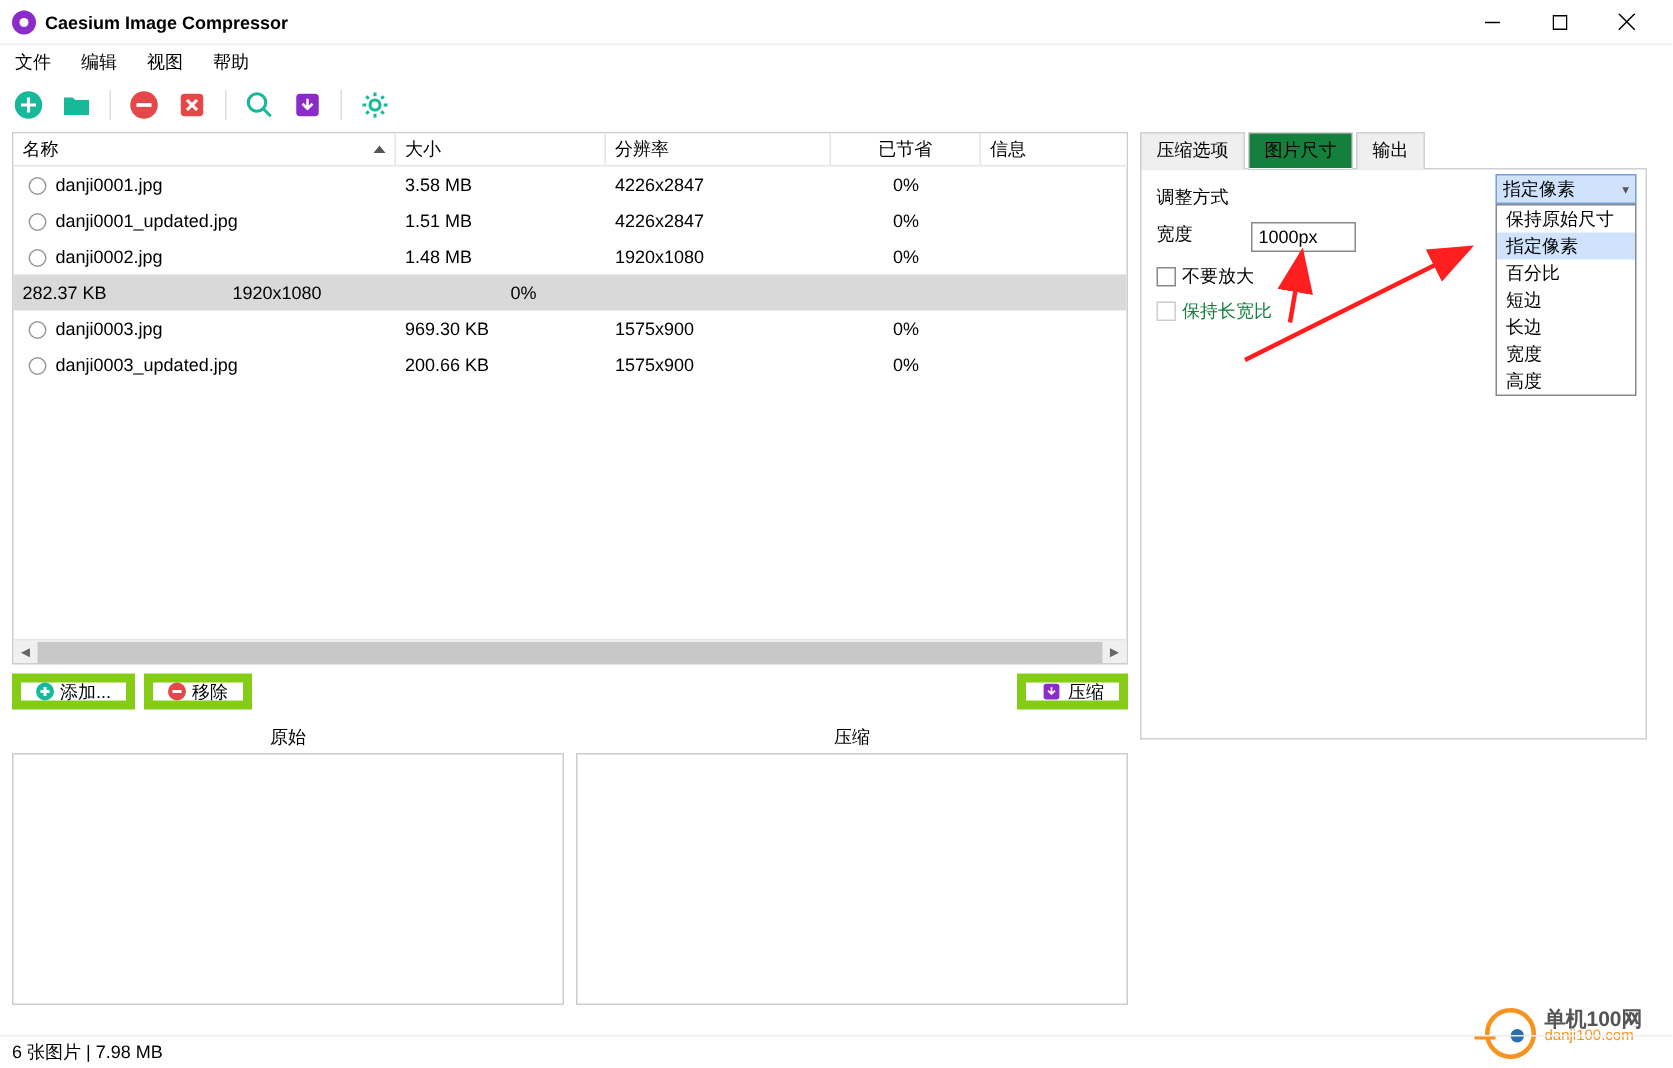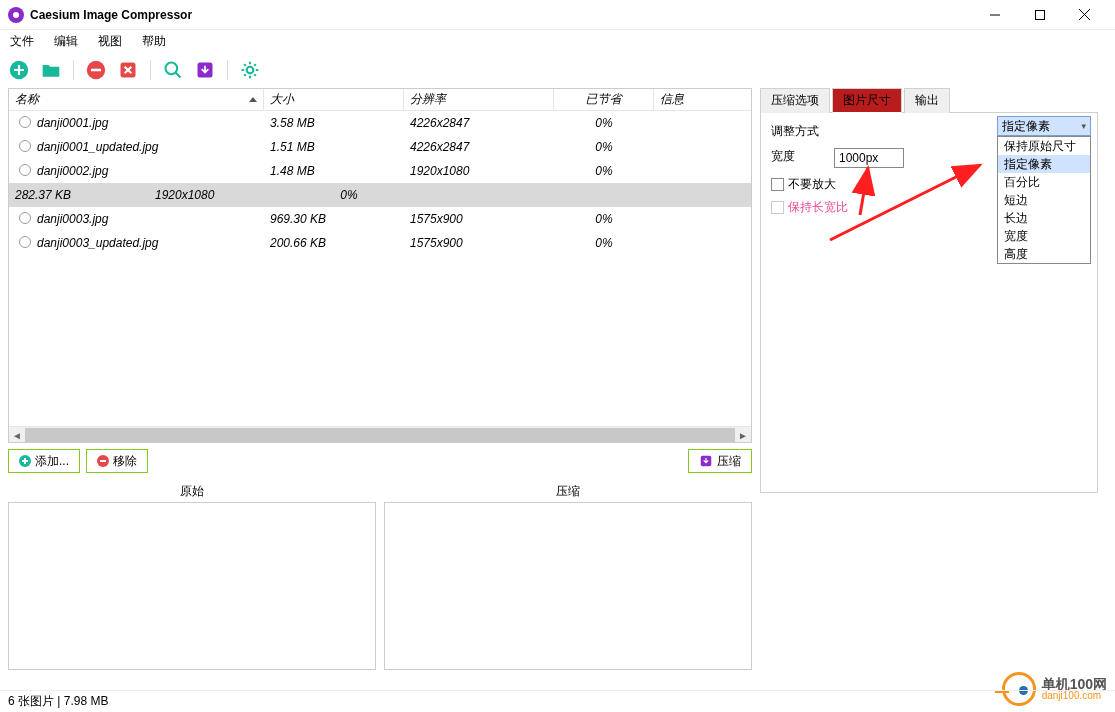--- a/index.html
+++ b/index.html
@@ -12,62 +12,62 @@
   .winbtn { width: 45px; height: 28px; display: flex; align-items: center; justify-content: center; font-size: 13px; }
   .menubar { height: 22px; display: flex; align-items: center; padding: 0 6px; gap: 12px; }
   .menubar span { padding: 2px 4px; }
   .toolbar { height: 36px; display: flex; align-items: center; padding: 0 8px; gap: 10px; }
   .tbtn { width: 22px; height: 22px; display: flex; align-items: center; justify-content: center; }
   .tbtn svg { width: 20px; height: 20px; }
   .tdiv { width: 1px; height: 20px; background: #ddd; margin: 0 1px; }
   .main { display: flex; padding: 0 8px; gap: 8px; }
   .left { width: 744px; }
   .right { width: 338px; }
-  .table-wrap { border: 1px solid #ccc; height: 355px; display:flex; flex-direction:column;font-style:italic;}
+  .table-wrap { border: 1px solid #ccc; height: 355px; display:flex; flex-direction:column;}
   .thead { display: flex; background: #fff; border-bottom: 1px solid #e5e5e5; height: 22px; align-items: center; }
   .th { padding: 0 6px; border-right: 1px solid #e5e5e5; height: 100%; display: flex; align-items: center; font-size: 12px; position:relative;}
   .th.sort:after{content:"";position:absolute;right:6px;top:8px;border-left:4px solid transparent;border-right:4px solid transparent;border-bottom:5px solid #555;}
   .tbody { flex:1; overflow:hidden;}
   .tr { display: flex; height: 24px; align-items: center; }
   .tr.sel { background: #d9d9d9; }
   .td { padding: 0 6px; overflow: hidden; white-space: nowrap; }
-  .td.name { display: flex; align-items: flex-start; gap: 6px; }
+  .td.name { display: flex; align-items: flex-end; gap: 6px; }
   .file-icon { width: 12px; height: 12px; border-radius: 50%; border: 1.5px solid #999; flex-shrink: 0; margin-left: 4px;}
   .hscroll{height:16px;background:#f0f0f0;border-top:1px solid #e5e5e5;position:relative;}
   .hscroll .arrow{position:absolute;top:0;width:16px;height:16px;display:flex;align-items:center;justify-content:center;color:#666;font-size:10px;}
   .hscroll .arrow.l{left:0;} .hscroll .arrow.r{right:0;}
   .hscroll .thumb{position:absolute;left:16px;right:16px;top:1px;height:14px;background:#c8c8c8;}
   .below-row { display: flex; align-items: center; margin-top: 6px; gap: 6px; }
-  .abtn { border: 1px solid #84cc16; background: #fff; height: 24px; padding: 0 10px; display: inline-flex; align-items: center; gap: 4px; font-family:inherit; font-size:12px; }
+  .abtn { border: 6px solid #84cc16; background: #fff; height: 24px; padding: 0 10px; display: inline-flex; align-items: center; gap: 4px; font-family:inherit; font-size:12px; }
   .abtn .dot { width: 12px; height: 12px; border-radius: 50%; display:inline-block; }
   .spacer { flex: 1; }
   .previews { display: flex; gap: 8px; margin-top: 8px; }
   .preview { width: 368px; text-align: center; }
   .preview .lbl { padding: 2px 0; }
   .preview .box { border: 1px solid #ccc; height: 168px; }
   .right .tabs { display: flex; border-bottom: 1px solid #d0d0d0;}
   .tab { border: 1px solid #d0d0d0; border-bottom:none; padding: 3px 10px; background: #efefef; margin-right: 2px; margin-bottom:-1px; }
-  .tab.active { background: #b91c1c; border-bottom:1px solid #fff;}
+  .tab.active { background: #15803d; border-bottom:1px solid #fff;}
   .panel { border: 1px solid #d0d0d0; border-top:none; padding: 10px 10px; height: 380px; position: relative; }
   .row { display: flex; margin-bottom: 8px; gap: 8px; }
   .row .lbl { width: 55px; }
   .row input[type=text] { border: 1px solid #888; height: 20px; padding: 0 4px; width: 70px; font-size:12px; }
   .cb { width: 13px; height: 13px; border: 1px solid #888; display:inline-block; margin-right:4px; vertical-align:middle;}
   .cb.dis { border-color:#ccc;}
   .ck { display: flex; align-items: center; margin-bottom: 6px; margin-left:0px;}
-  .ck.dis { color:#ec4899;}
+  .ck.dis { color:#15803d;}
   .dropdown { position: absolute; top: 3px; right: 6px; width: 94px; }
   .dropdown .sel { border: 1px solid #7a9fd6; background: #cfe3ff; height: 20px; display: flex; align-items: center; padding: 0 4px; justify-content: space-between; font-size:12px;}
   .dropdown .sel .caret{font-size:9px;color:#555;}
   .dropdown .opts { border: 1px solid #888; background: #fff; }
   .dropdown .opt { padding: 2px 6px; height:18px; display:flex;align-items:center;}
   .dropdown .opt.hl { background: #cfe3ff; }
   .status { position: absolute; bottom: 0; left: 0; right: 0; height: 22px; padding: 2px 8px; border-top: 1px solid #eee; display:flex;align-items:center;}
   .arrows-overlay{position:absolute;top:110px;left:820px;pointer-events:none;}
-  .watermark{position:absolute;right:8px;bottom:6px;display:flex;align-items:center;gap:6px;}
+  .watermark{position:absolute;right:20px;bottom:6px;display:flex;align-items:flex-start;gap:6px;}
   .watermark .wlogo{width:34px;height:34px;border:3px solid #f7931e;border-radius:50%;position:relative;}
   .watermark .wlogo:before{content:"";position:absolute;width:9px;height:9px;background:#2b6fb3;border-radius:50%;right:5px;top:11px;}
   .watermark .wlogo:after{content:"";position:absolute;width:14px;height:3px;background:#f7931e;left:-10px;top:15px;}
   .watermark .wt1{font-size:14px;color:#545454;font-weight:bold;line-height:1;}
   .watermark .wt2{font-size:10px;color:#f7931e;line-height:1;}
 </style>
 </head>
 <body>
 
 <div class="titlebar">

